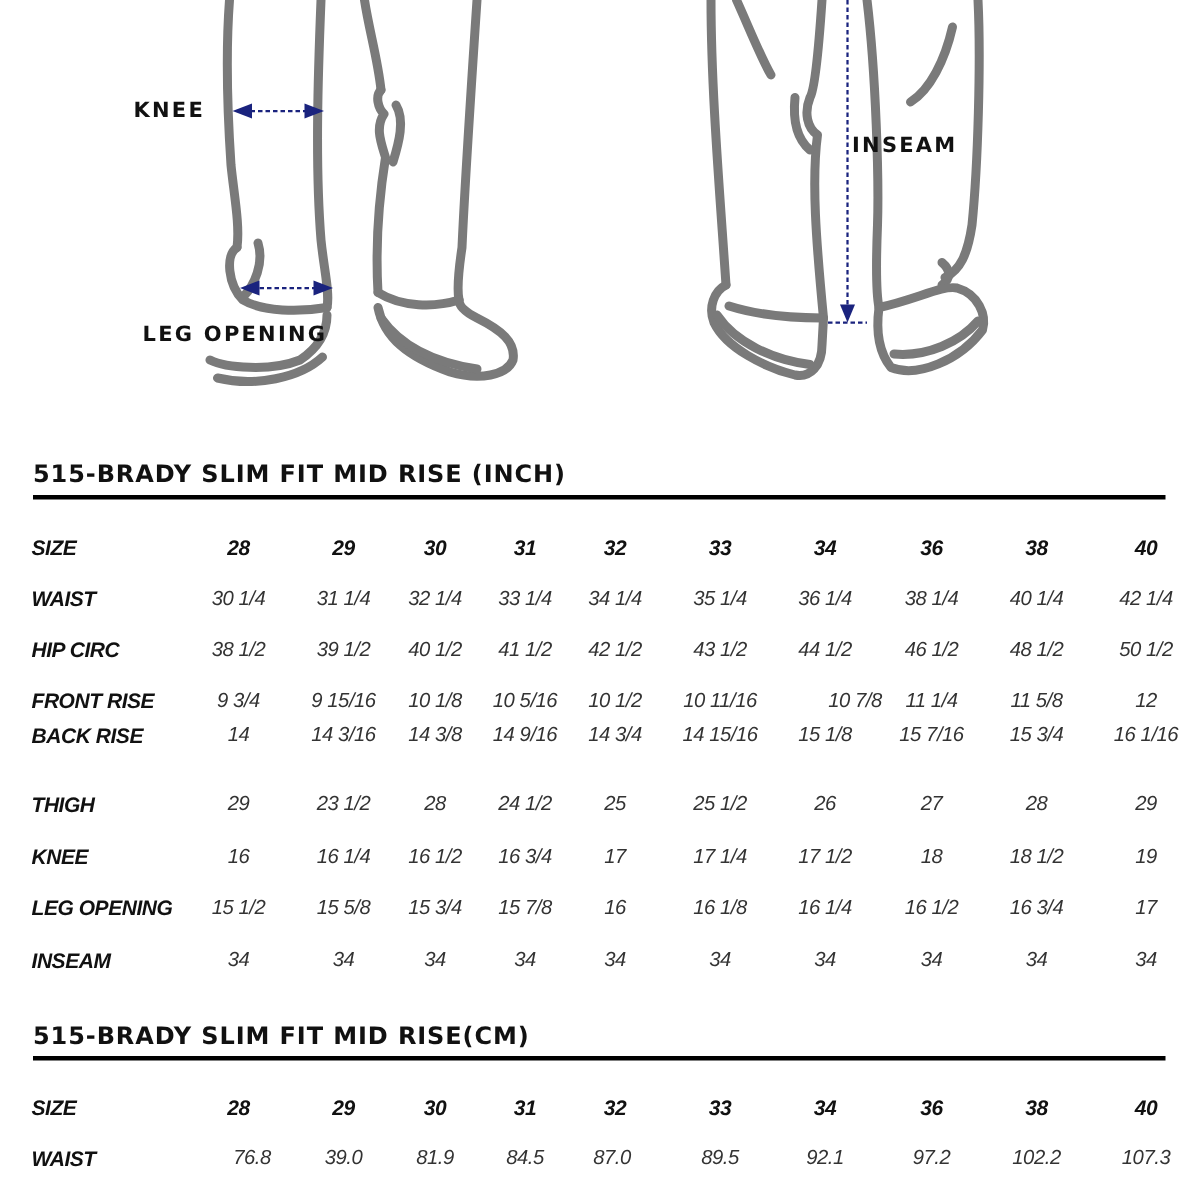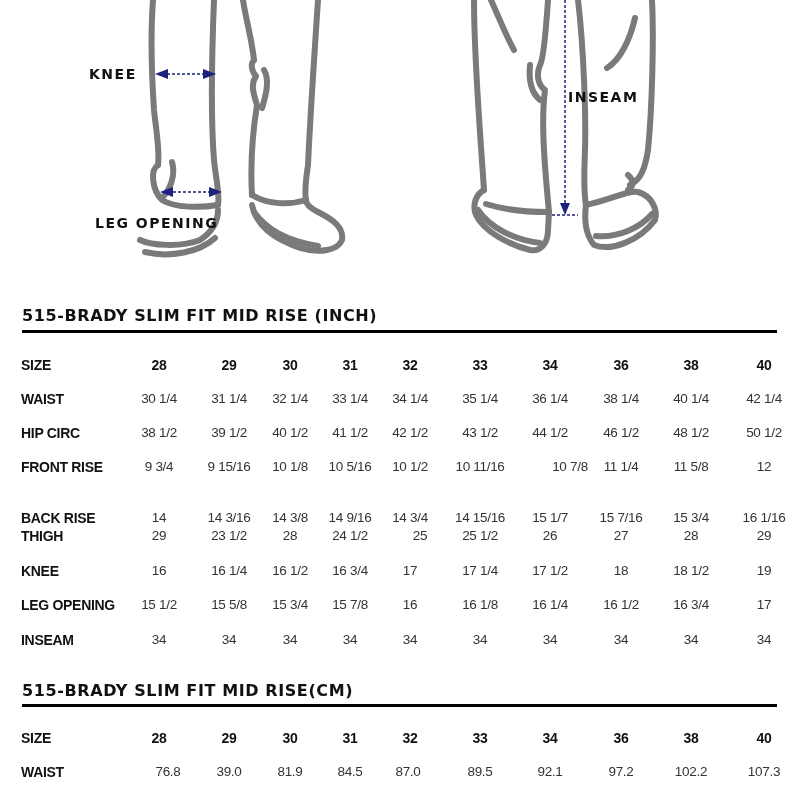--- a/index.html
+++ b/index.html
@@ -2,21 +2,21 @@
 <html><head>
 <meta charset="utf-8">
 <style>
   html, body { margin:0; padding:0; background:#ffffff; }
   body { width:800px; height:800px; position:relative; overflow:hidden; font-family:"Liberation Sans", sans-serif; color:#111; }
   .illus { position:absolute; left:0; top:0; width:800px; height:270px; }
   .illus-label { position:absolute; font-family:"DejaVu Sans", sans-serif; font-weight:bold; font-size:14px; letter-spacing:1.5px; color:#111; }
   .section-title { position:absolute; left:22px; font-family:"DejaVu Sans", sans-serif; font-weight:bold; font-size:16px; letter-spacing:0.6px; color:#111; white-space:nowrap; }
   .rule { position:absolute; left:22px; width:755px; height:3px; background:#000; }
   .tbl { position:absolute; left:0; width:800px; }
-  .row { position:absolute; left:0; width:728px; height:20px; }
+  .row { position:absolute; left:0; width:728px; height:20px;font-style:italic; }
   .row .lbl { position:absolute; left:21px; font-weight:bold; font-size:14px; color:#111; white-space:nowrap; letter-spacing:-0.3px; }
   .row .cell { position:absolute; width:80px; margin-left:-40px; text-align:center; font-size:13.5px; color:#333; white-space:nowrap; letter-spacing:-0.3px; }
   .row.size .cell { font-weight:bold; color:#111; font-size:14px; }
 </style>
 </head>
 <body>
 
 <div class="illus">
   <svg width="800" height="270" viewBox="0 0 800 270">
     <g fill="none" stroke="#7a7a7a" stroke-width="6" stroke-linecap="round" stroke-linejoin="round">
@@ -125,40 +125,40 @@
     <span class="cell" style="left:229px">9 15/16</span>
     <span class="cell" style="left:290px">10 1/8</span>
     <span class="cell" style="left:350px">10 5/16</span>
     <span class="cell" style="left:410px">10 1/2</span>
     <span class="cell" style="left:480px">10 11/16</span>
     <span class="cell" style="left:570px">10 7/8</span>
     <span class="cell" style="left:621px">11 1/4</span>
     <span class="cell" style="left:691px">11 5/8</span>
     <span class="cell" style="left:764px">12</span>
   </div>
-  <div class="row" style="top:510px;padding-left:24px;">
+  <div class="row" style="top:482px;padding-left:24px;">
     <span class="lbl">BACK RISE</span>
     <span class="cell" style="left:159px">14</span>
     <span class="cell" style="left:229px">14 3/16</span>
     <span class="cell" style="left:290px">14 3/8</span>
     <span class="cell" style="left:350px">14 9/16</span>
     <span class="cell" style="left:410px">14 3/4</span>
     <span class="cell" style="left:480px">14 15/16</span>
-    <span class="cell" style="left:550px">15 1/7</span>
+    <span class="cell" style="left:550px">15 1/8</span>
     <span class="cell" style="left:621px">15 7/16</span>
     <span class="cell" style="left:691px">15 3/4</span>
     <span class="cell" style="left:764px">16 1/16</span>
   </div>
   <div class="row" style="top:528px;">
     <span class="lbl">THIGH</span>
     <span class="cell" style="left:159px">29</span>
     <span class="cell" style="left:229px">23 1/2</span>
     <span class="cell" style="left:290px">28</span>
     <span class="cell" style="left:350px">24 1/2</span>
-    <span class="cell" style="left:420px">25</span>
+    <span class="cell" style="left:410px">25</span>
     <span class="cell" style="left:480px">25 1/2</span>
     <span class="cell" style="left:550px">26</span>
     <span class="cell" style="left:621px">27</span>
     <span class="cell" style="left:691px">28</span>
     <span class="cell" style="left:764px">29</span>
   </div>
   <div class="row" style="top:563px;">
     <span class="lbl">KNEE</span>
     <span class="cell" style="left:159px">16</span>
     <span class="cell" style="left:229px">16 1/4</span>

